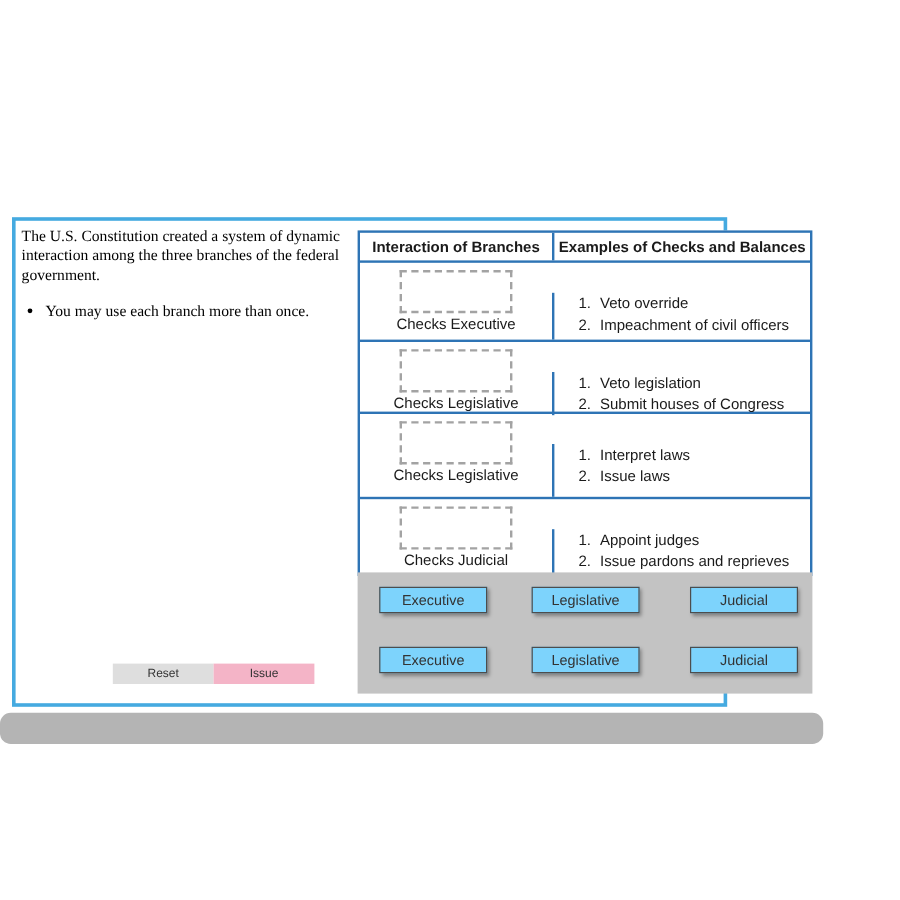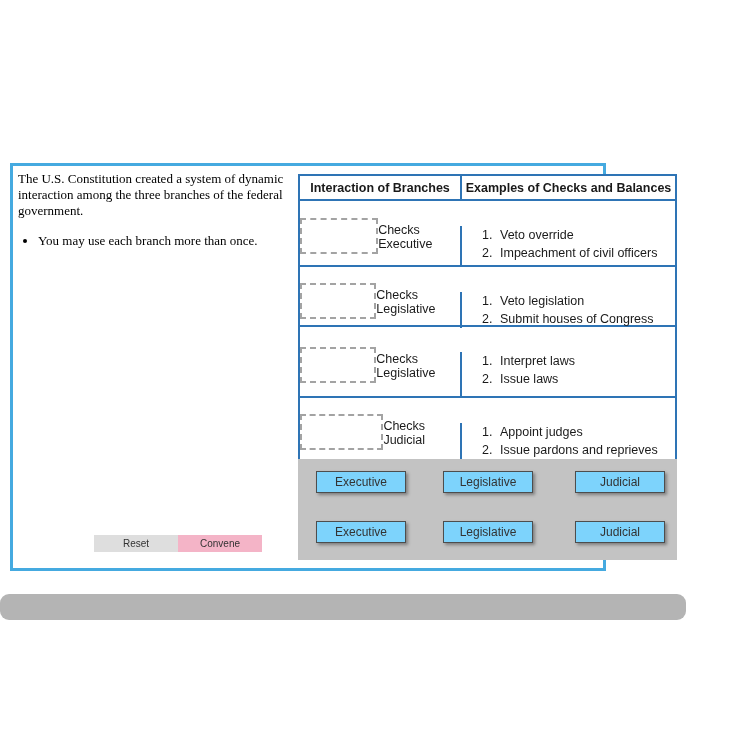--- a/index.html
+++ b/index.html
@@ -9,21 +9,21 @@
     --submit-bg:#f4b4c7;
     --reset-bg:#dedede;
     --bottom-bar:#b4b4b4;
   }
   *{box-sizing:border-box;margin:0;padding:0;}
   html,body{width:750px;height:750px;background:#ffffff;overflow:hidden;}
   body{position:relative;font-family:"Liberation Sans",sans-serif;color:#1a1a1a;}
 
   
   .frame{
-    position:absolute;left:10px;top:163px;width:596px;height:408px;
+    position:absolute;left:10px;top:181px;width:596px;height:408px;
     border:3px solid var(--frame-border);background:#ffffff;text-decoration:underline;
   }
 
   
   .left-panel{
     position:absolute;left:5px;top:5px;width:276px;
     font-family:"Liberation Serif",serif;font-size:13px;line-height:1.22;color:#000;
   }
   .left-panel p{margin:0 0 14px 0;}
   .left-panel ul{margin:4px 0 0 6px;padding-left:14px;}
@@ -47,21 +47,21 @@
   .trow{border-top:2px solid var(--table-border);}
   .thead .th{
     font-weight:bold;font-size:12.5px;text-align:center;padding:5px 2px 4px 2px;
   }
   .th + .th, .cell-right{border-left:2px solid var(--table-border);}
   .r1{height:66px;}
   .r2{height:60px;}
   .r3{height:71px;}
   .r4{height:64px;}
 
-  .cell-left{display:flex;flex-direction:row;align-items:center;padding-top:6px;}
+  .cell-left{display:flex;flex-direction:column;align-items:center;padding-top:6px;}
   .drop-zone{
     width:94px;height:36px;border:2px dashed #a3a3a3;background:#fff;
   }
   .check-label{font-size:12.5px;margin-top:2px;color:#1a1a1a;}
 
   .cell-right{display:flex;flex-direction:column;justify-content:flex-start;margin-top:25px;}
   .cell-right ol{margin:0 0 0 14px;padding-left:20px;font-size:12.5px;line-height:18px;}
   .cell-right li{padding-left:4px;}
 
   
@@ -94,21 +94,21 @@
 
   <div class="left-panel">
     <p>The U.S. Constitution created a system of dynamic interaction among the three branches of the federal government.</p>
     <ul>
       <li>You may use each branch more than once.</li>
     </ul>
   </div>
 
   <div class="btn-row">
     <button class="btn reset">Reset</button>
-    <button class="btn submit">Convene</button>
+    <button class="btn submit">Issue</button>
   </div>
 
   <div class="chart">
     <div class="thead">
       <div class="th">Interaction of Branches</div>
       <div class="th">Examples of Checks and Balances</div>
     </div>
 
     <div class="trow r1">
       <div class="cell-left">

